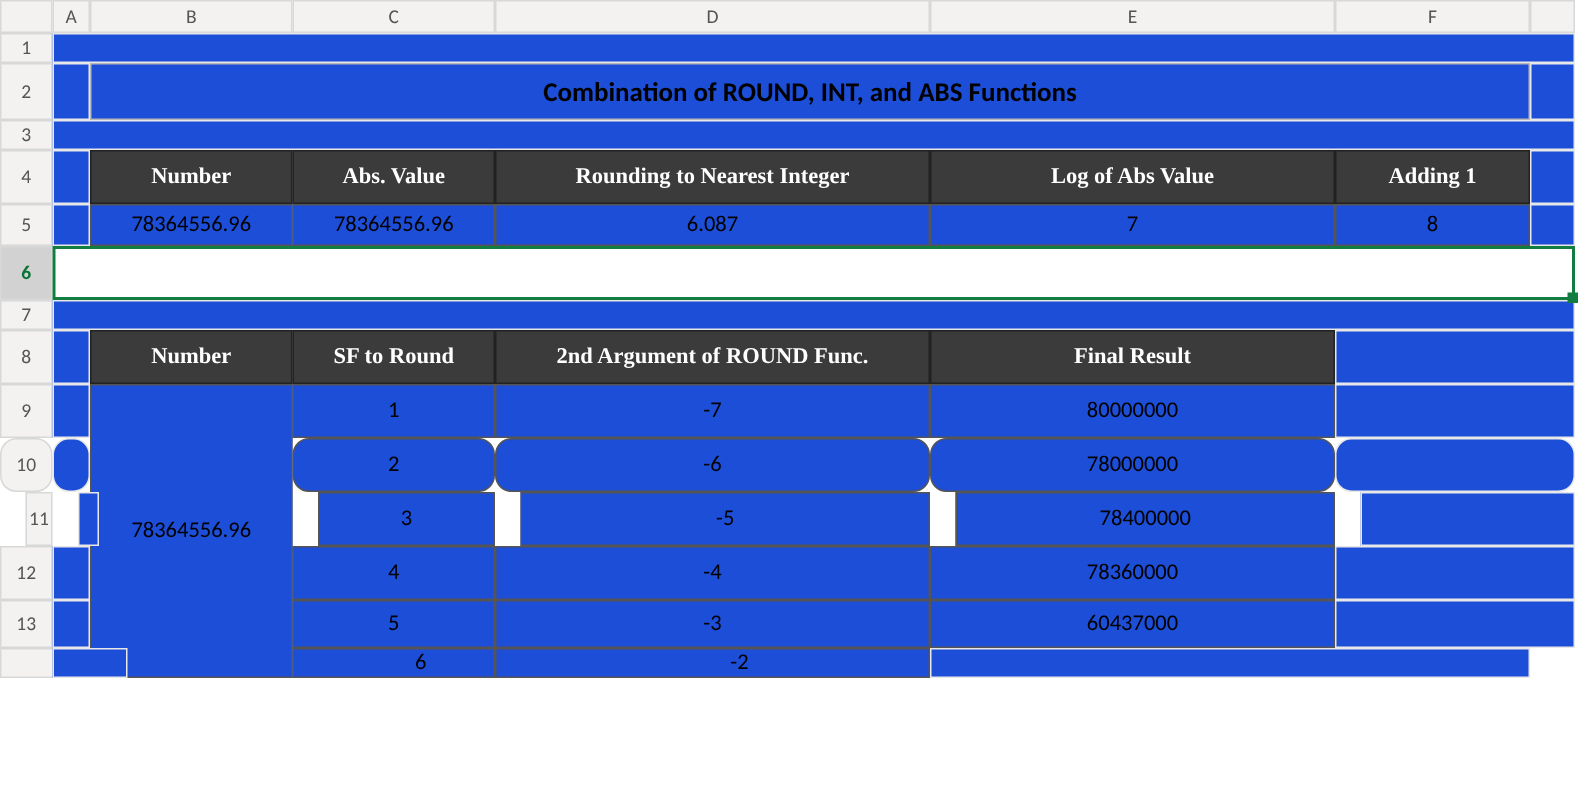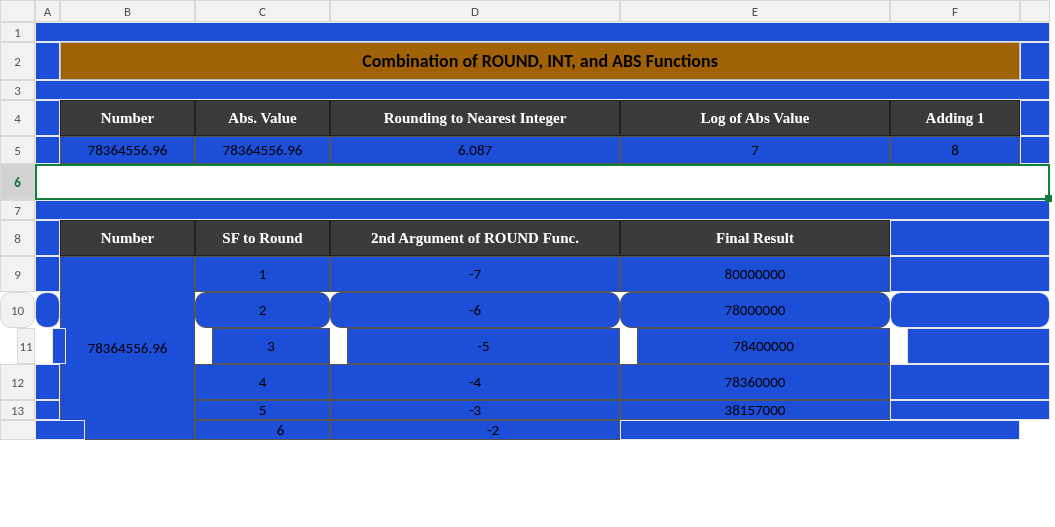--- a/index.html
+++ b/index.html
@@ -59,25 +59,25 @@
     .row-3 { height: 20px; }
     .row-4 { height: 36px; }
     .row-5 { height: 28px; }
     .row-6 { height: 36px; }
     .row-7 { height: 20px; }
     .row-8 { height: 36px; }
     .row-9 { height: 36px; }
     .row-10 { height: 36px; border-radius: 11px; }
     .row-11 { height: 36px; margin-left: 17px; }
     .row-12 { height: 36px; text-align: right; }
-    .row-13 { height: 20px; }
+    .row-13 { height: 32px; }
     .row-14 { height: 20px; padding-left: 42px; }
 
     .title-cell {
-      background: #a16207;
+      background: #1d4ed8;
       border: 1.5px solid #b8b8b8;
       font-weight: bold;
       font-size: 18px;
       color: #000;
     }
 
     .header-cell {
       background: #3b3b3b;
       color: #ffffff;
       font-weight: bold;
@@ -220,21 +220,21 @@
   <div class="cell blank row-12"></div>
   <div class="cell data-cell row-12">4</div>
   <div class="cell data-cell row-12">-4</div>
   <div class="cell data-cell row-12">78360000</div>
   <div class="cell blank row-12" style="grid-column: span 2"></div>
 
   <div class="row-header row-13">13</div>
   <div class="cell blank row-13"></div>
   <div class="cell data-cell row-13">5</div>
   <div class="cell data-cell row-13">-3</div>
-  <div class="cell data-cell row-13">38157000</div>
+  <div class="cell data-cell row-13">60437000</div>
   <div class="cell blank row-13" style="grid-column: span 2"></div>
 
   <div class="row-header row-14">14</div>
   <div class="cell blank row-14"></div>
   <div class="cell data-cell row-14">6</div>
   <div class="cell data-cell row-14">-2</div>
   <div class="cell blank row-14" style="grid-column: span 2"></div>
 
   <div class="selection-rect">
     <div class="selection-handle"></div>

